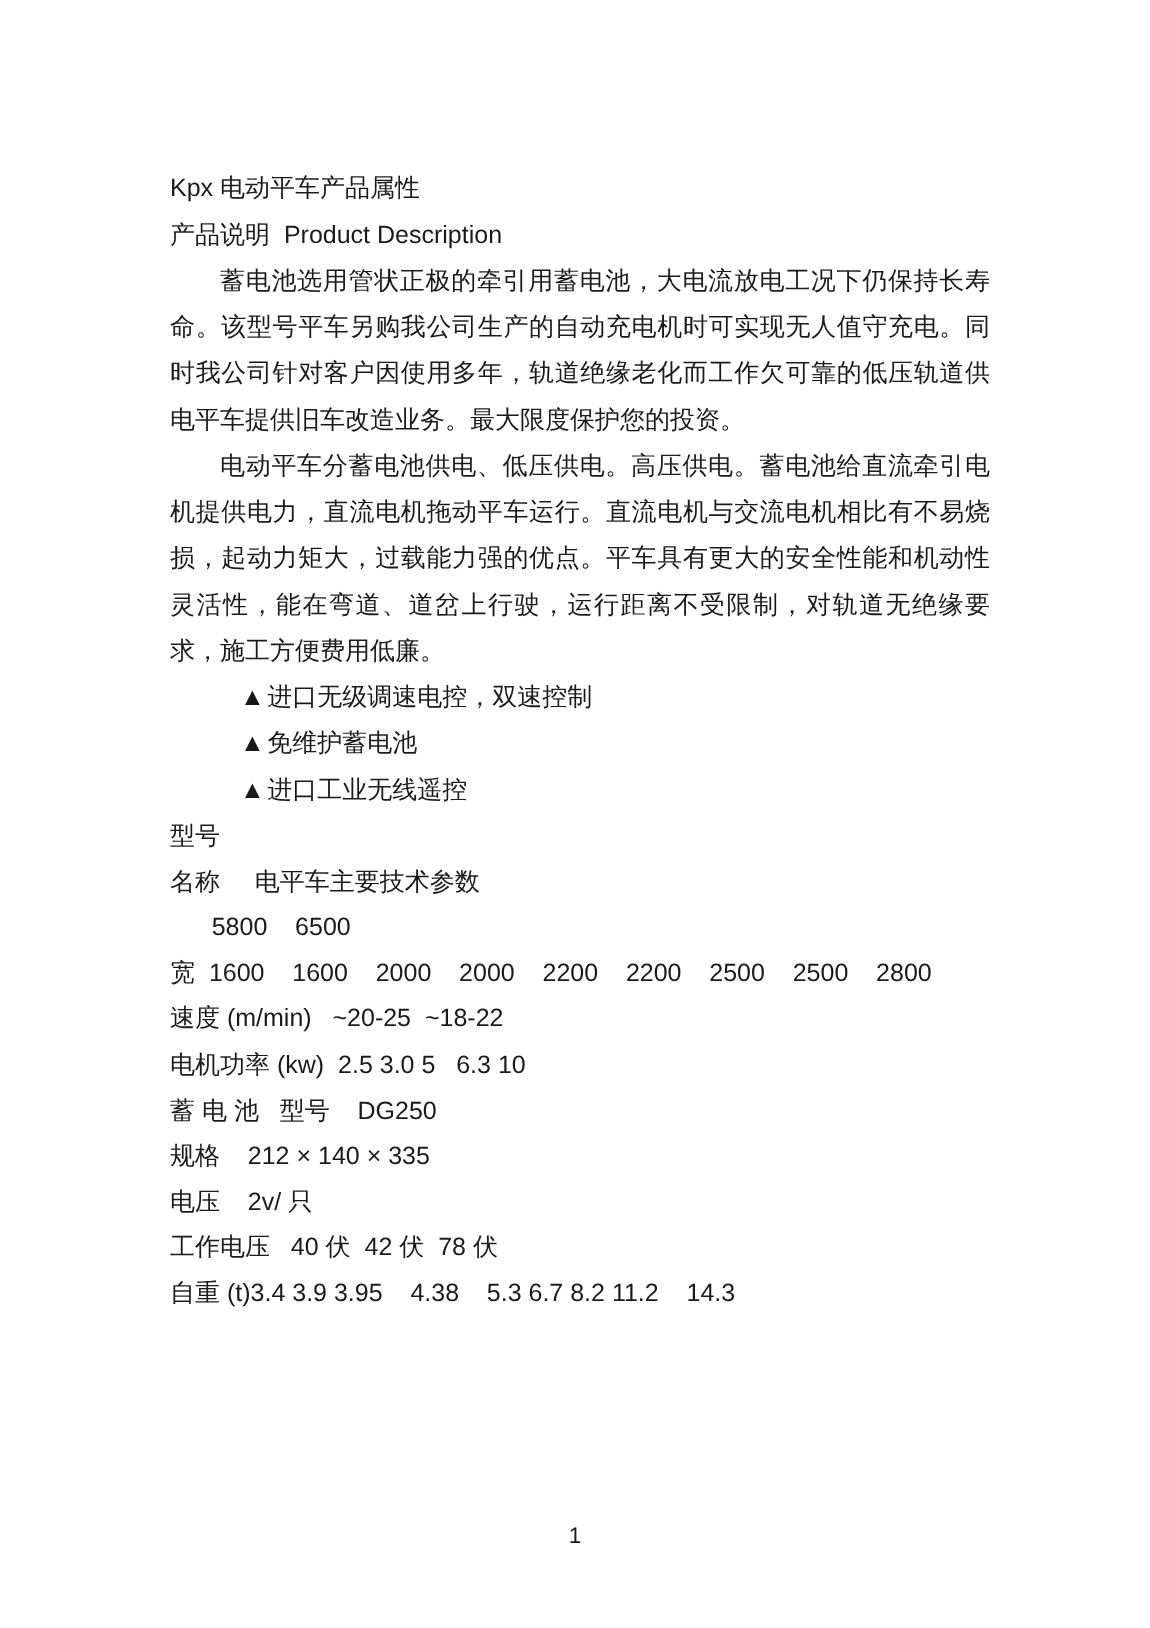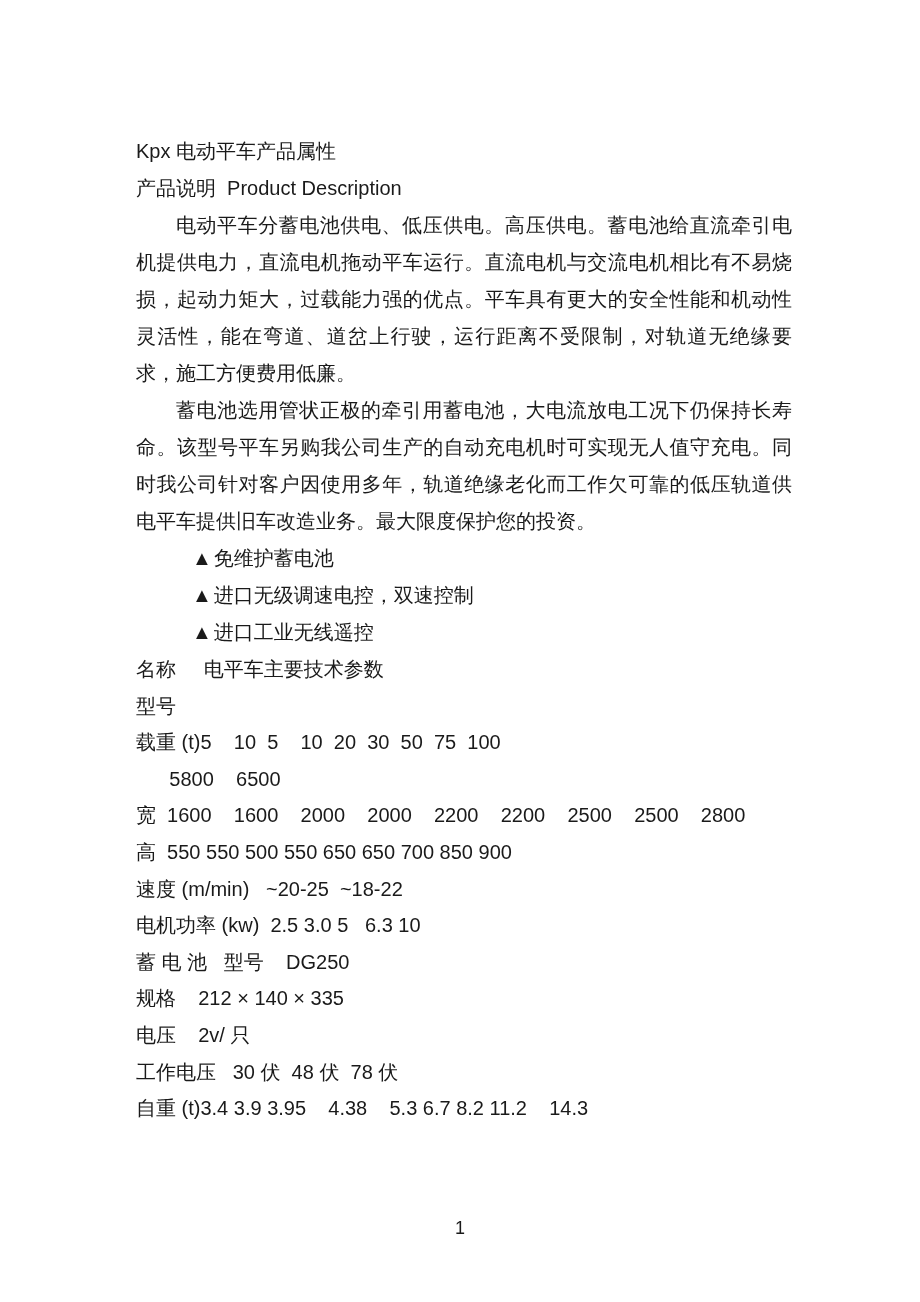--- a/index.html
+++ b/index.html
@@ -61,37 +61,35 @@
 </style>
 </head>
 <body>
 
 <div class="page">
   <div class="content">
 
     <div class="line">Kpx 电动平车产品属性</div>
     <div class="line">产品说明  Product Description</div>
 
+    <p class="para">蓄电池选用管状正极的牵引用蓄电池，大电流放电工况下仍保持长寿命。该型号平车另购我公司生产的自动充电机时可实现无人值守充电。同时我公司针对客户因使用多年，轨道绝缘老化而工作欠可靠的低压轨道供电平车提供旧车改造业务。最大限度保护您的投资。</p>
     <p class="para">电动平车分蓄电池供电、低压供电。高压供电。蓄电池给直流牵引电机提供电力，直流电机拖动平车运行。直流电机与交流电机相比有不易烧损，起动力矩大，过载能力强的优点。平车具有更大的安全性能和机动性灵活性，能在弯道、道岔上行驶，运行距离不受限制，对轨道无绝缘要求，施工方便费用低廉。</p>
-    <p class="para">蓄电池选用管状正极的牵引用蓄电池，大电流放电工况下仍保持长寿命。该型号平车另购我公司生产的自动充电机时可实现无人值守充电。同时我公司针对客户因使用多年，轨道绝缘老化而工作欠可靠的低压轨道供电平车提供旧车改造业务。最大限度保护您的投资。</p>
 
+    <div class="bullet-line"><span class="bullet-marker">▲</span><span>进口无级调速电控，双速控制</span></div>
     <div class="bullet-line"><span class="bullet-marker">▲</span><span>免维护蓄电池</span></div>
-    <div class="bullet-line"><span class="bullet-marker">▲</span><span>进口无级调速电控，双速控制</span></div>
     <div class="bullet-line"><span class="bullet-marker">▲</span><span>进口工业无线遥控</span></div>
 
+    <div class="spec-line">型号</div>
     <div class="spec-line">名称     电平车主要技术参数</div>
-    <div class="spec-line">型号</div>
-    <div class="spec-line">载重 (t)5    10  5    10  20  30  50  75  100</div>
     <div class="spec-line">      5800    6500</div>
     <div class="spec-line">宽  1600    1600    2000    2000    2200    2200    2500    2500    2800</div>
-    <div class="spec-line">高  550 550 500 550 650 650 700 850 900</div>
     <div class="spec-line">速度 (m/min)   ~20-25  ~18-22</div>
     <div class="spec-line">电机功率 (kw)  2.5 3.0 5   6.3 10</div>
     <div class="spec-line">蓄 电 池   型号    DG250</div>
     <div class="spec-line">规格    212 × 140 × 335</div>
     <div class="spec-line">电压    2v/ 只</div>
-    <div class="spec-line">工作电压   30 伏  48 伏  78 伏</div>
+    <div class="spec-line">工作电压   40 伏  42 伏  78 伏</div>
     <div class="spec-line">自重 (t)3.4 3.9 3.95    4.38    5.3 6.7 8.2 11.2    14.3</div>
 
   </div>
 
   <div class="footer">1</div>
 </div>
 
 </body></html>

